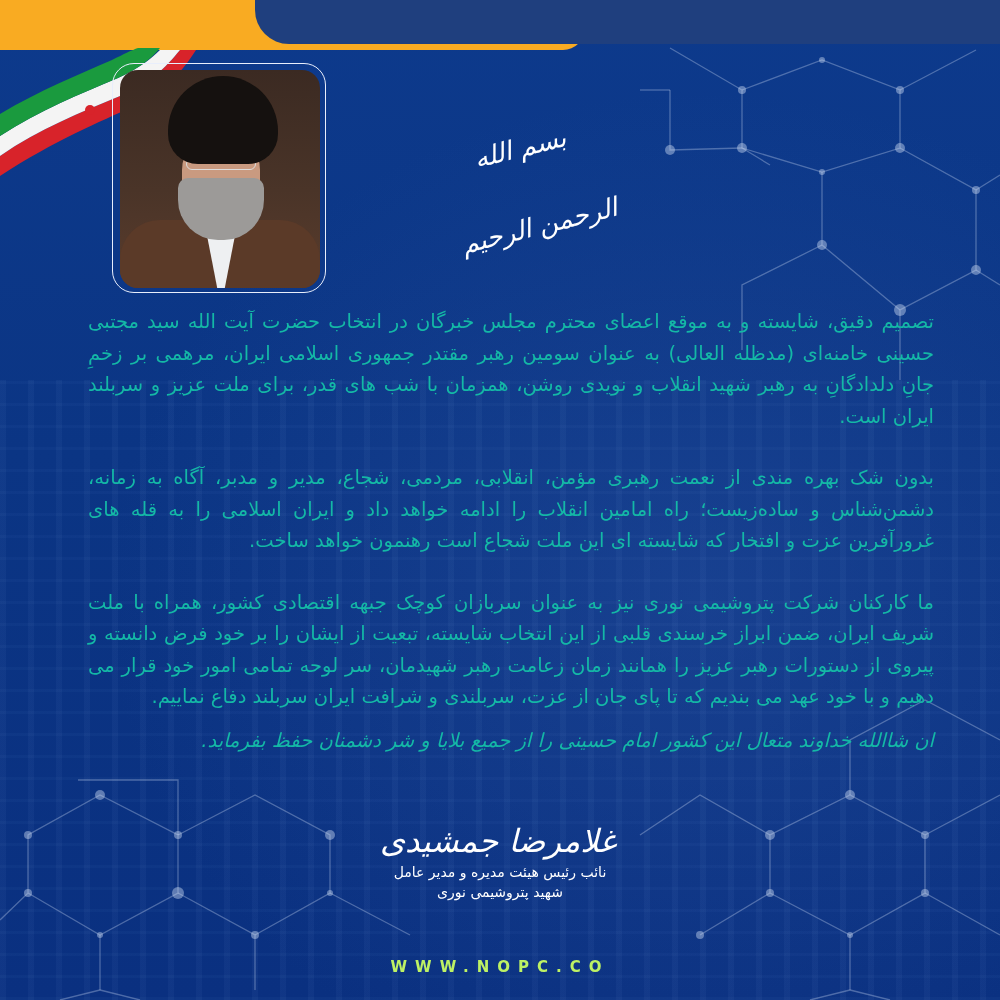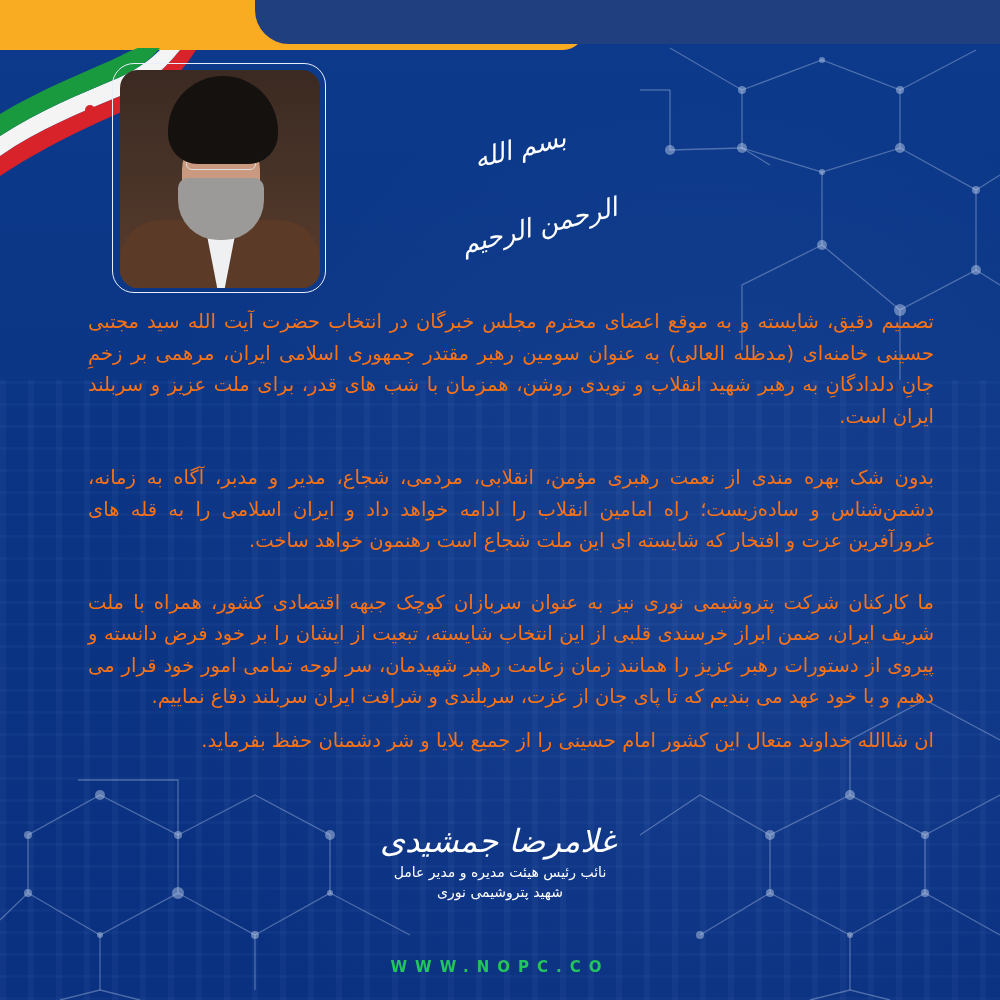--- a/index.html
+++ b/index.html
@@ -79,38 +79,38 @@
       position: absolute; left: 430px; top: 108px; width: 180px; height: 80px;
       font-family: "DejaVu Serif", serif; font-size: 26px; font-style: italic;
       color: #ffffff; text-align: center; line-height: 80px;
       transform: rotate(-14deg);
     }
 
     
     .letter {
       position: absolute; left: 88px; top: 306px; width: 846px;
       direction: rtl; text-align: justify; text-align-last: right;
-      font-size: 19.5px; line-height: 31.5px; color: #f97316;
+      font-size: 19.5px; line-height: 31.5px; color: #14b8a6;
     }
     .letter p { margin: 0 0 30px 0; }
-    .letter p.last { margin: 0; }
+    .letter p.last { margin: 0; font-style: italic; }
 
     
     .signature {
       position: absolute; left: 380px; top: 826px; width: 240px; text-align: left;
       font-family: "DejaVu Serif", serif; font-style: italic; font-size: 32px; line-height: 30px;
     }
     .sig-title {
       position: absolute; left: 360px; top: 862px; width: 280px; text-align: center;
       font-size: 14px; line-height: 20px;
     }
     .website {
       position: absolute; left: 0; top: 958px; width: 1000px; text-align: center;
       direction: ltr; font-size: 15px; font-weight: bold; letter-spacing: 8px;
-      color: #22c55e;
+      color: #bef264;
     }
   </style>
 </head>
 <body>
 
 <div class="bg-gradient"></div>
 <div class="refinery"></div>
 
 <svg class="hex-layer" viewBox="0 0 1000 1000">
   <g stroke="rgba(200,215,240,0.35)" stroke-width="1.3" fill="none">

